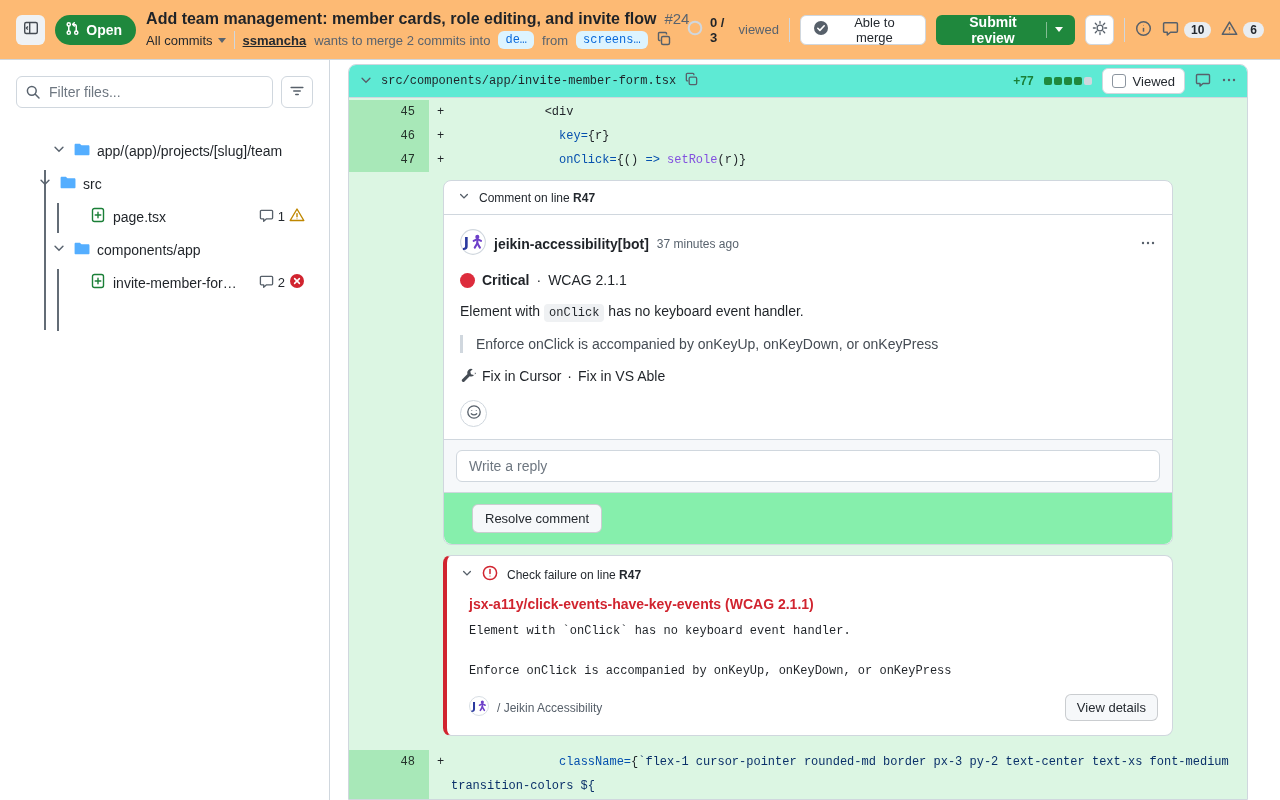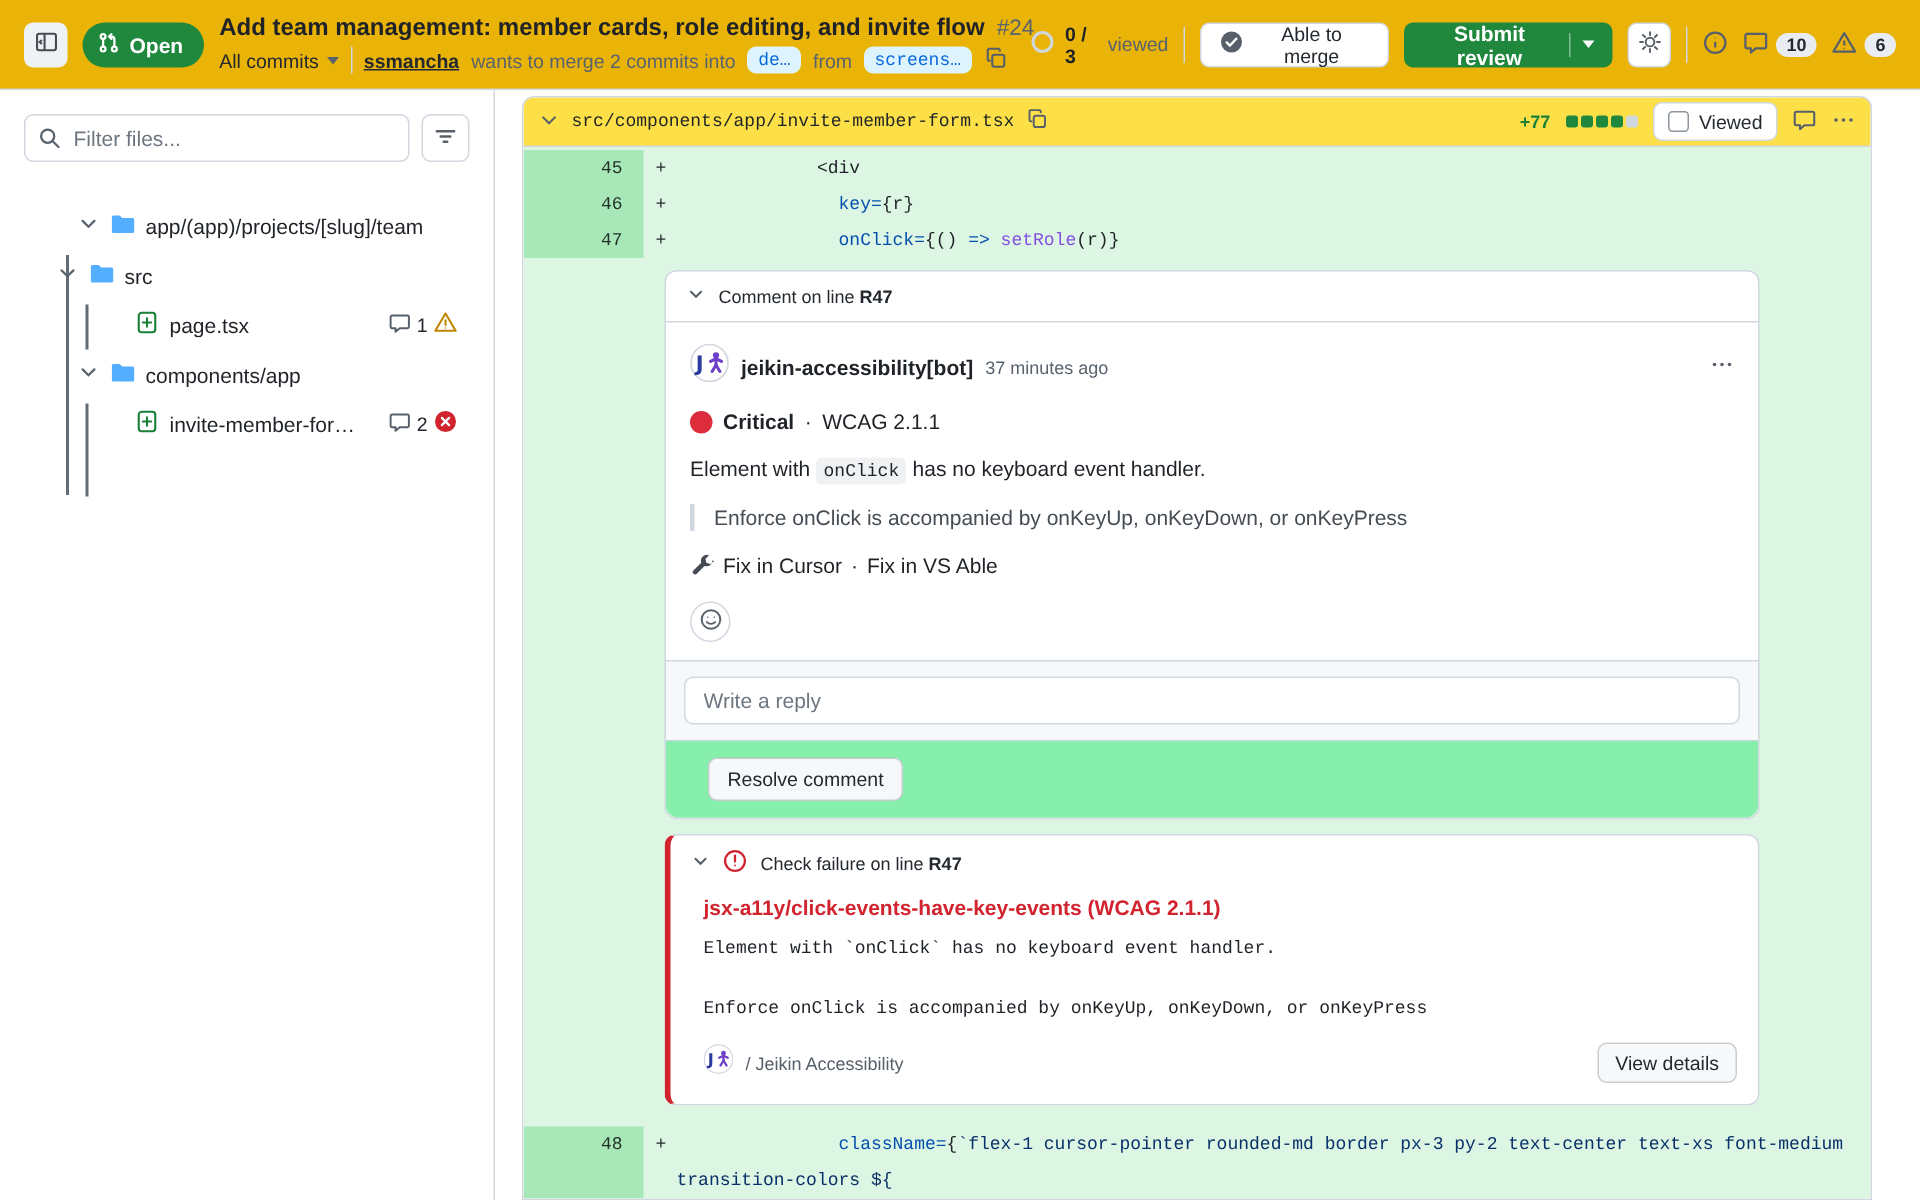--- a/index.html
+++ b/index.html
@@ -2,21 +2,21 @@
 <html><head>
 <meta charset="utf-8">
 <style>
   * { margin:0; padding:0; box-sizing:border-box; }
   html,body { width:1280px; height:800px; overflow:hidden; background:#fff;
     font-family:"Liberation Sans","DejaVu Sans",sans-serif; color:#1f2328; }
   .mono { font-family:"Liberation Mono","DejaVu Sans Mono",monospace; }
 
   
   .topbar { height:60px; border-bottom:1px solid #d0d7de; display:flex; align-items:center;
-    padding:0 16px; gap:10px; background:#eab308; }
+    padding:0 16px; gap:10px; background:#fdba74; }
   .icon-btn { background:none; border:none; cursor:pointer; display:flex; align-items:center;
     justify-content:center; color:#57606a; }
   .toggle-btn { width:30px; height:30px; background:#eff2f5; border-radius:6px; border:none;
     display:flex; align-items:center; justify-content:center; color:#454c54; cursor:pointer; }
   .open-pill { display:flex; align-items:center; gap:6px; background:#1f883d; color:#fff;
     border:none; border-radius:999px; padding:6px 14px 6px 10px; font-size:14px; font-weight:700; cursor:pointer;}
   .title-wrap { display:flex; flex-direction:column; gap:3px; min-width:0; }
   .title-row { display:flex; align-items:baseline; gap:8px; }
   .pr-title { font-size:16px; font-weight:700; color:#1f2328; white-space:nowrap; }
   .pr-number { font-size:15px; color:#59636e; font-weight:400; }
@@ -67,21 +67,21 @@
   .tree-meta { margin-left:auto; display:flex; align-items:center; gap:4px; font-size:13px; color:#24292f; }
   .guide { position:absolute; width:2px; background:#636c76; }
   .guide-0 { left:28px; top:62px; height:160px; }
   .guide-1 { left:41px; top:95px; height:30px; }
   .guide-2 { left:41px; top:161px; height:62px; }
 
   
   .diff-card { border:1px solid #d0d7de; border-radius:8px 8px 0 0; height:736px; overflow:hidden;
     display:flex; flex-direction:column; }
   .diff-header { height:33px; display:flex; align-items:center; gap:8px; padding:0 10px;
-    background:#fde047; border-bottom:1px solid #d0d7de; flex-shrink:0; }
+    background:#5eead4; border-bottom:1px solid #d0d7de; flex-shrink:0; }
   .diff-filename { font-family:"Liberation Mono","DejaVu Sans Mono",monospace; font-size:12px; color:#1f2328; }
   .dh-right { margin-left:auto; display:flex; align-items:center; gap:10px; }
   .additions { color:#1a7f37; font-weight:700; font-size:12px; }
   .blocks { display:flex; gap:2px; }
   .blocks span { width:8px; height:8px; border-radius:2px; }
   .viewed-btn { display:flex; align-items:center; gap:7px; height:26px; padding:0 9px;
     border:1px solid #d0d7de; border-radius:6px; background:#fff; font-size:13px; color:#24292f; cursor:pointer;}
   .checkbox { width:14px; height:14px; border:1px solid #8c959f; border-radius:3px; background:#fff; }
   .diff-body { background:#dcf6e3; flex:1; overflow:hidden; padding-top:2px; }
   .diff-row { display:flex; font-family:"Liberation Mono","DejaVu Sans Mono",monospace;

